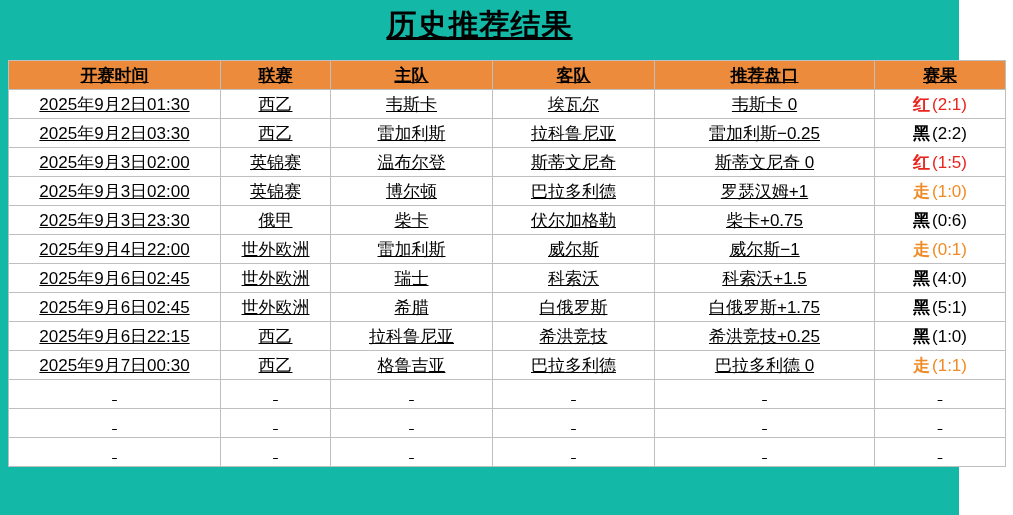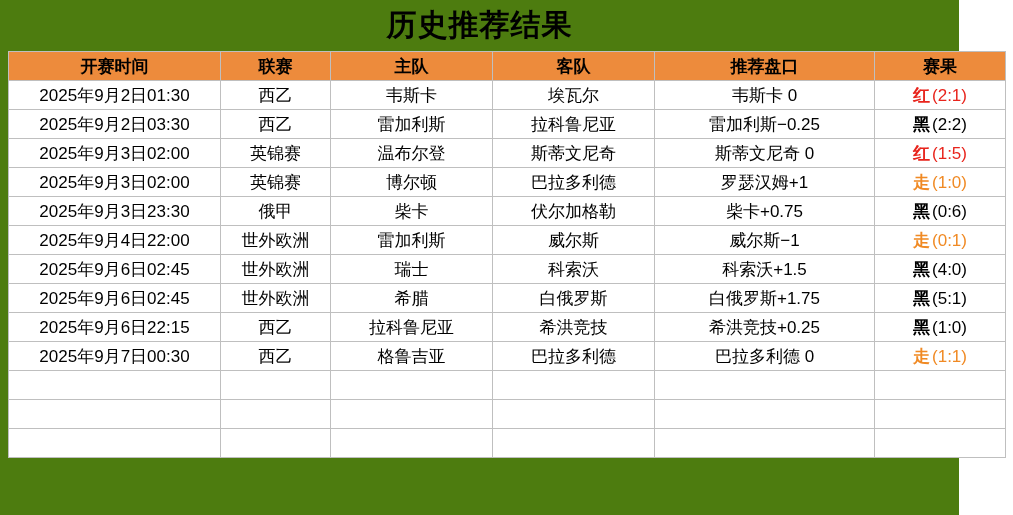--- a/index.html
+++ b/index.html
@@ -10,36 +10,37 @@
     width: 1013px;
     height: 515px;
     background: #ffffff;
     font-family: "Liberation Sans", sans-serif;
     overflow: hidden;
   }
   .page {
     position: relative;
     width: 959px;
     height: 515px;
-    background: #4d7c0f;
+    background: #14b8a6;
+    text-decoration: underline;
   }
   .title {
     text-align: center;
     font-size: 30px;
     font-weight: bold;
     color: #000000;
     letter-spacing: 1px;
     padding-top: 7px;
     padding-bottom: 8px;
     line-height: 1.2;
   }
   table.sheet {
     border-collapse: collapse;
     width: 997px;
-    margin: 0 8px;
+    margin: 9px 8px;
     table-layout: fixed;
   }
   table.sheet td, table.sheet th {
     border: 1px solid #bfbfbf;
     height: 28px;
     padding: 0 2px;
     font-size: 17px;
     color: #000000;
     text-align: center;
     vertical-align: middle;

